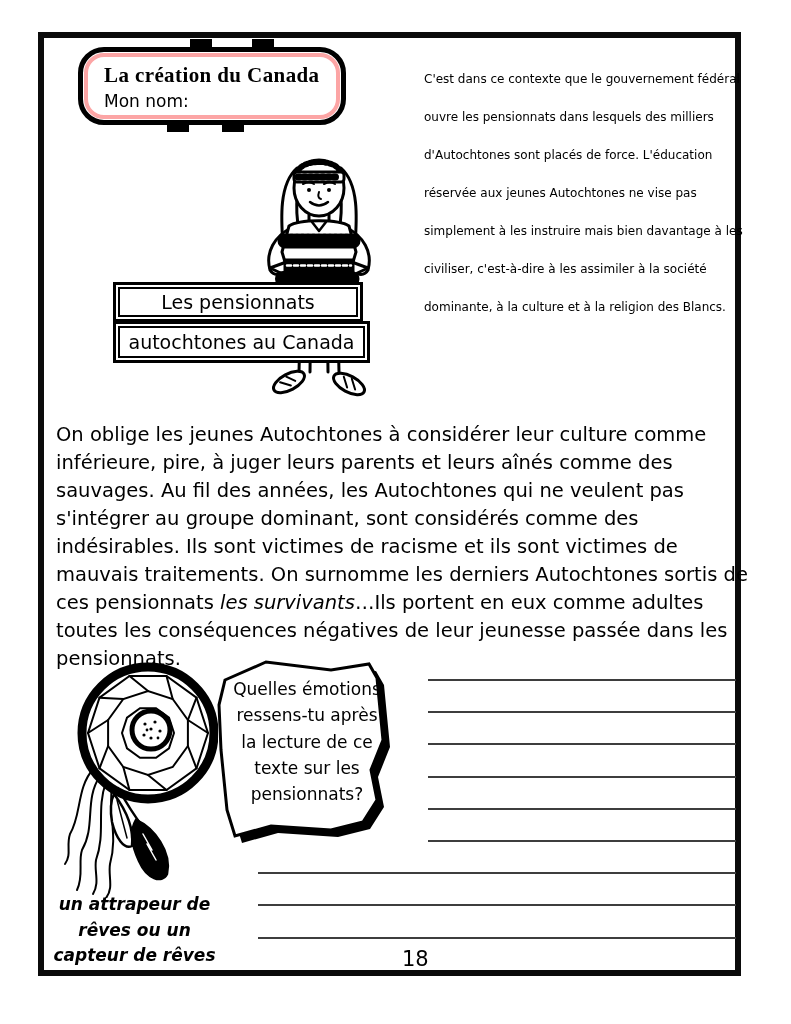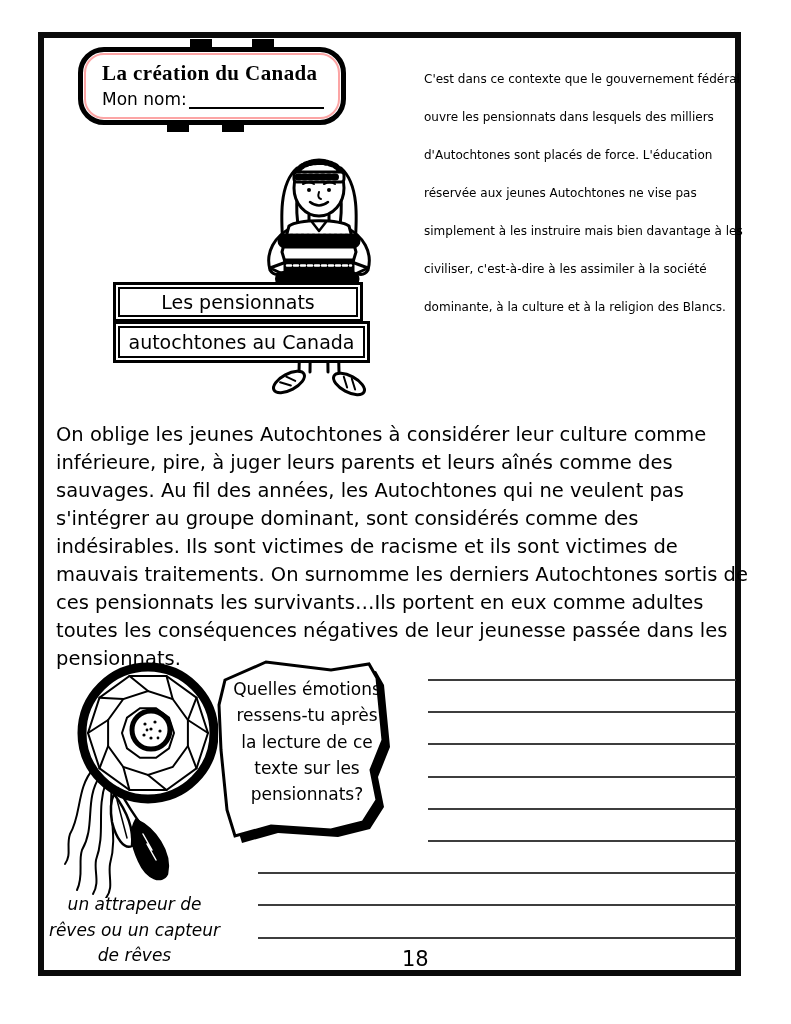--- a/index.html
+++ b/index.html
@@ -15,54 +15,54 @@
   .tab { position:absolute; width:22px; background:#000; z-index:1; }
   .tab.t1 { left:190px; top:39px; height:15px; }
   .tab.t2 { left:252px; top:39px; height:15px; }
   .tab.t3 { left:167px; top:110px; height:22px; }
   .tab.t4 { left:222px; top:110px; height:22px; }
   .plaque {
     position:absolute; left:78px; top:47px; width:258px; height:68px;
     background:#fff; border:5px solid #000; border-radius:26px; z-index:2;
   }
   .plaque-inner {
-    position:absolute; inset:1px; border:2px solid #fca5a5; border-radius:20px;
+    position:absolute; inset:1px; border:4px solid #fca5a5; border-radius:20px;
     padding:6px 14px 0 16px; box-sizing:border-box;
   }
   .plaque-title {
     font-family:"Liberation Serif", serif; font-weight:bold;
     font-size:21px; letter-spacing:0.4px; white-space:nowrap;
   }
-  .name-row { display:flex; align-items:flex-end; margin-top:3px; font-size:17px; }
+  .name-row { display:flex; align-items:flex-start; margin-top:3px; font-size:17px;flex-direction:column; }
   .name-line { flex:1; border-bottom:2px solid #000; margin-left:2px; height:15px; }
   
   .pill {
     position:absolute; left:74px; top:166px; width:150px; height:42px;
     background:#000; color:#fff; border-radius:22px; z-index:1;
     display:flex; align-items:center; justify-content:center;
     font-size:27px; box-shadow:4px 4px 0 #fff, 6px 5px 0 #000;
   }
   
   .box {
     position:absolute; background:#fff; border:2px solid #000;
     box-shadow:0 0 0 2px #fff, 0 0 0 5px #000; z-index:3;
     display:flex; align-items:center; justify-content:center; font-size:19px;text-align:right;
   }
   .box1 { left:118px; top:287px; width:236px; height:26px; }
   .box2 { left:118px; top:326px; width:243px; height:28px; }
   .child-svg { position:absolute; left:237px; top:140px; z-index:1; }
   
   .intro { position:absolute; left:424px; top:60px; width:328px; font-size:12px; line-height:38px; }
   .body-par { position:absolute; left:56px; top:421px; width:694px; font-size:19.5px; line-height:28px; }
-  .it { }
+  .it { font-style:italic; }
   
   .dc-svg { position:absolute; left:48px; top:648px; }
   .caption {
     position:absolute; left:42px; top:892px; width:185px; text-align:center;
-    font-style:italic; font-size:17px; line-height:1.5;
+    font-style:italic; font-size:17px; line-height:1.5;font-weight:bold;
   }
   .bubble { position:absolute; left:211px; top:650px; width:195px; height:205px; }
   .bubble svg { position:absolute; left:0; top:0; }
   .bubble-text {
     position:absolute; left:20px; top:26px; width:152px; text-align:center;
     font-size:17px; line-height:1.55;
   }
   .wline { position:absolute; height:0; border-top:2px solid #3d3d3d; }
   .pagenum { position:absolute; left:402px; top:947px; font-size:21px; }
 </style>

